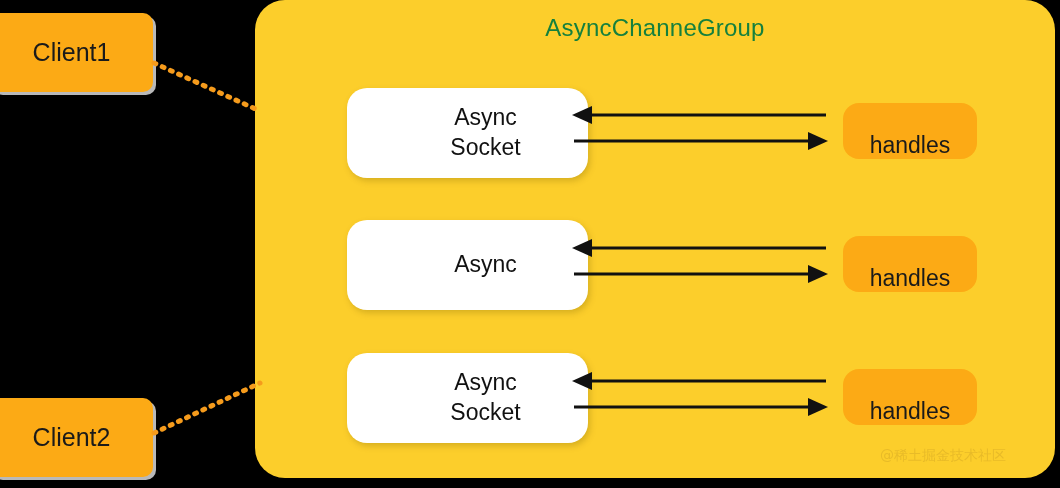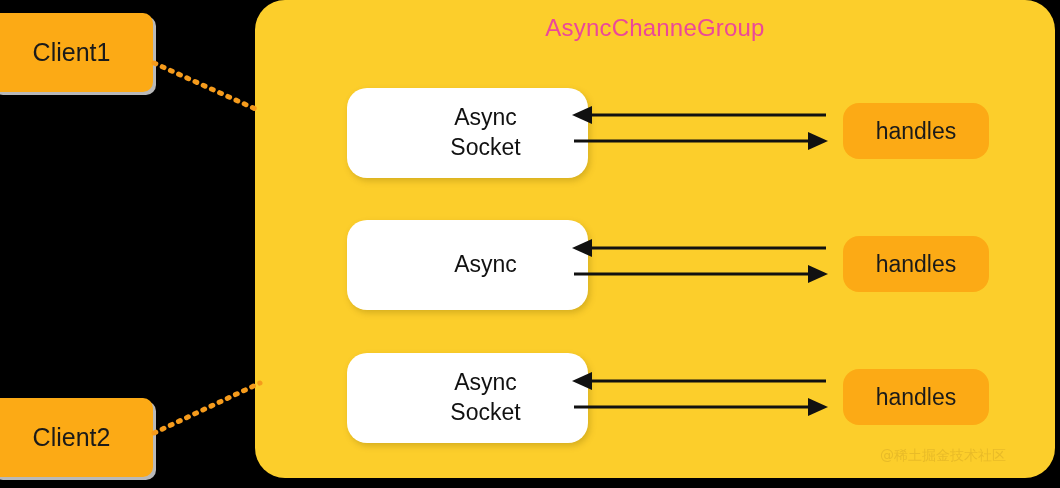--- a/index.html
+++ b/index.html
@@ -27,21 +27,21 @@
     border-radius: 30px;
     box-sizing: border-box;
   }
   #group-title {
     position: absolute;
     left: 255px;
     top: 14px;
     width: 800px;
     text-align: center;
     font-size: 24px;
-    color: #ec4899;
+    color: #15803d;
     letter-spacing: 0.2px;
     white-space: nowrap;
   }
 
   
   .client-box {
     position: absolute;
     background: #FCAA15;
     color: #1a1a1a;
     font-size: 25px;
@@ -102,26 +102,26 @@
     height: 56px;
   }
   .row-1 .arrow-pair { top: 103px; }
   .row-2 .arrow-pair { top: 236px; }
   .row-3 .arrow-pair { top: 369px; }
 
   
   .handles-box {
     position: absolute;
     left: 843px;
-    width: 146px;
+    width: 134px;
     height: 56px;
     background: #FCAA15;
     border-radius: 16px;
     display: flex;
-    align-items: center;
+    align-items: flex-end;
     justify-content: center;
     font-size: 23px;
     color: #1a1a1a;
   }
   .row-1 .handles-box { top: 103px; }
   .row-2 .handles-box { top: 236px; }
   .row-3 .handles-box { top: 369px; }
 
   
   #watermark {

